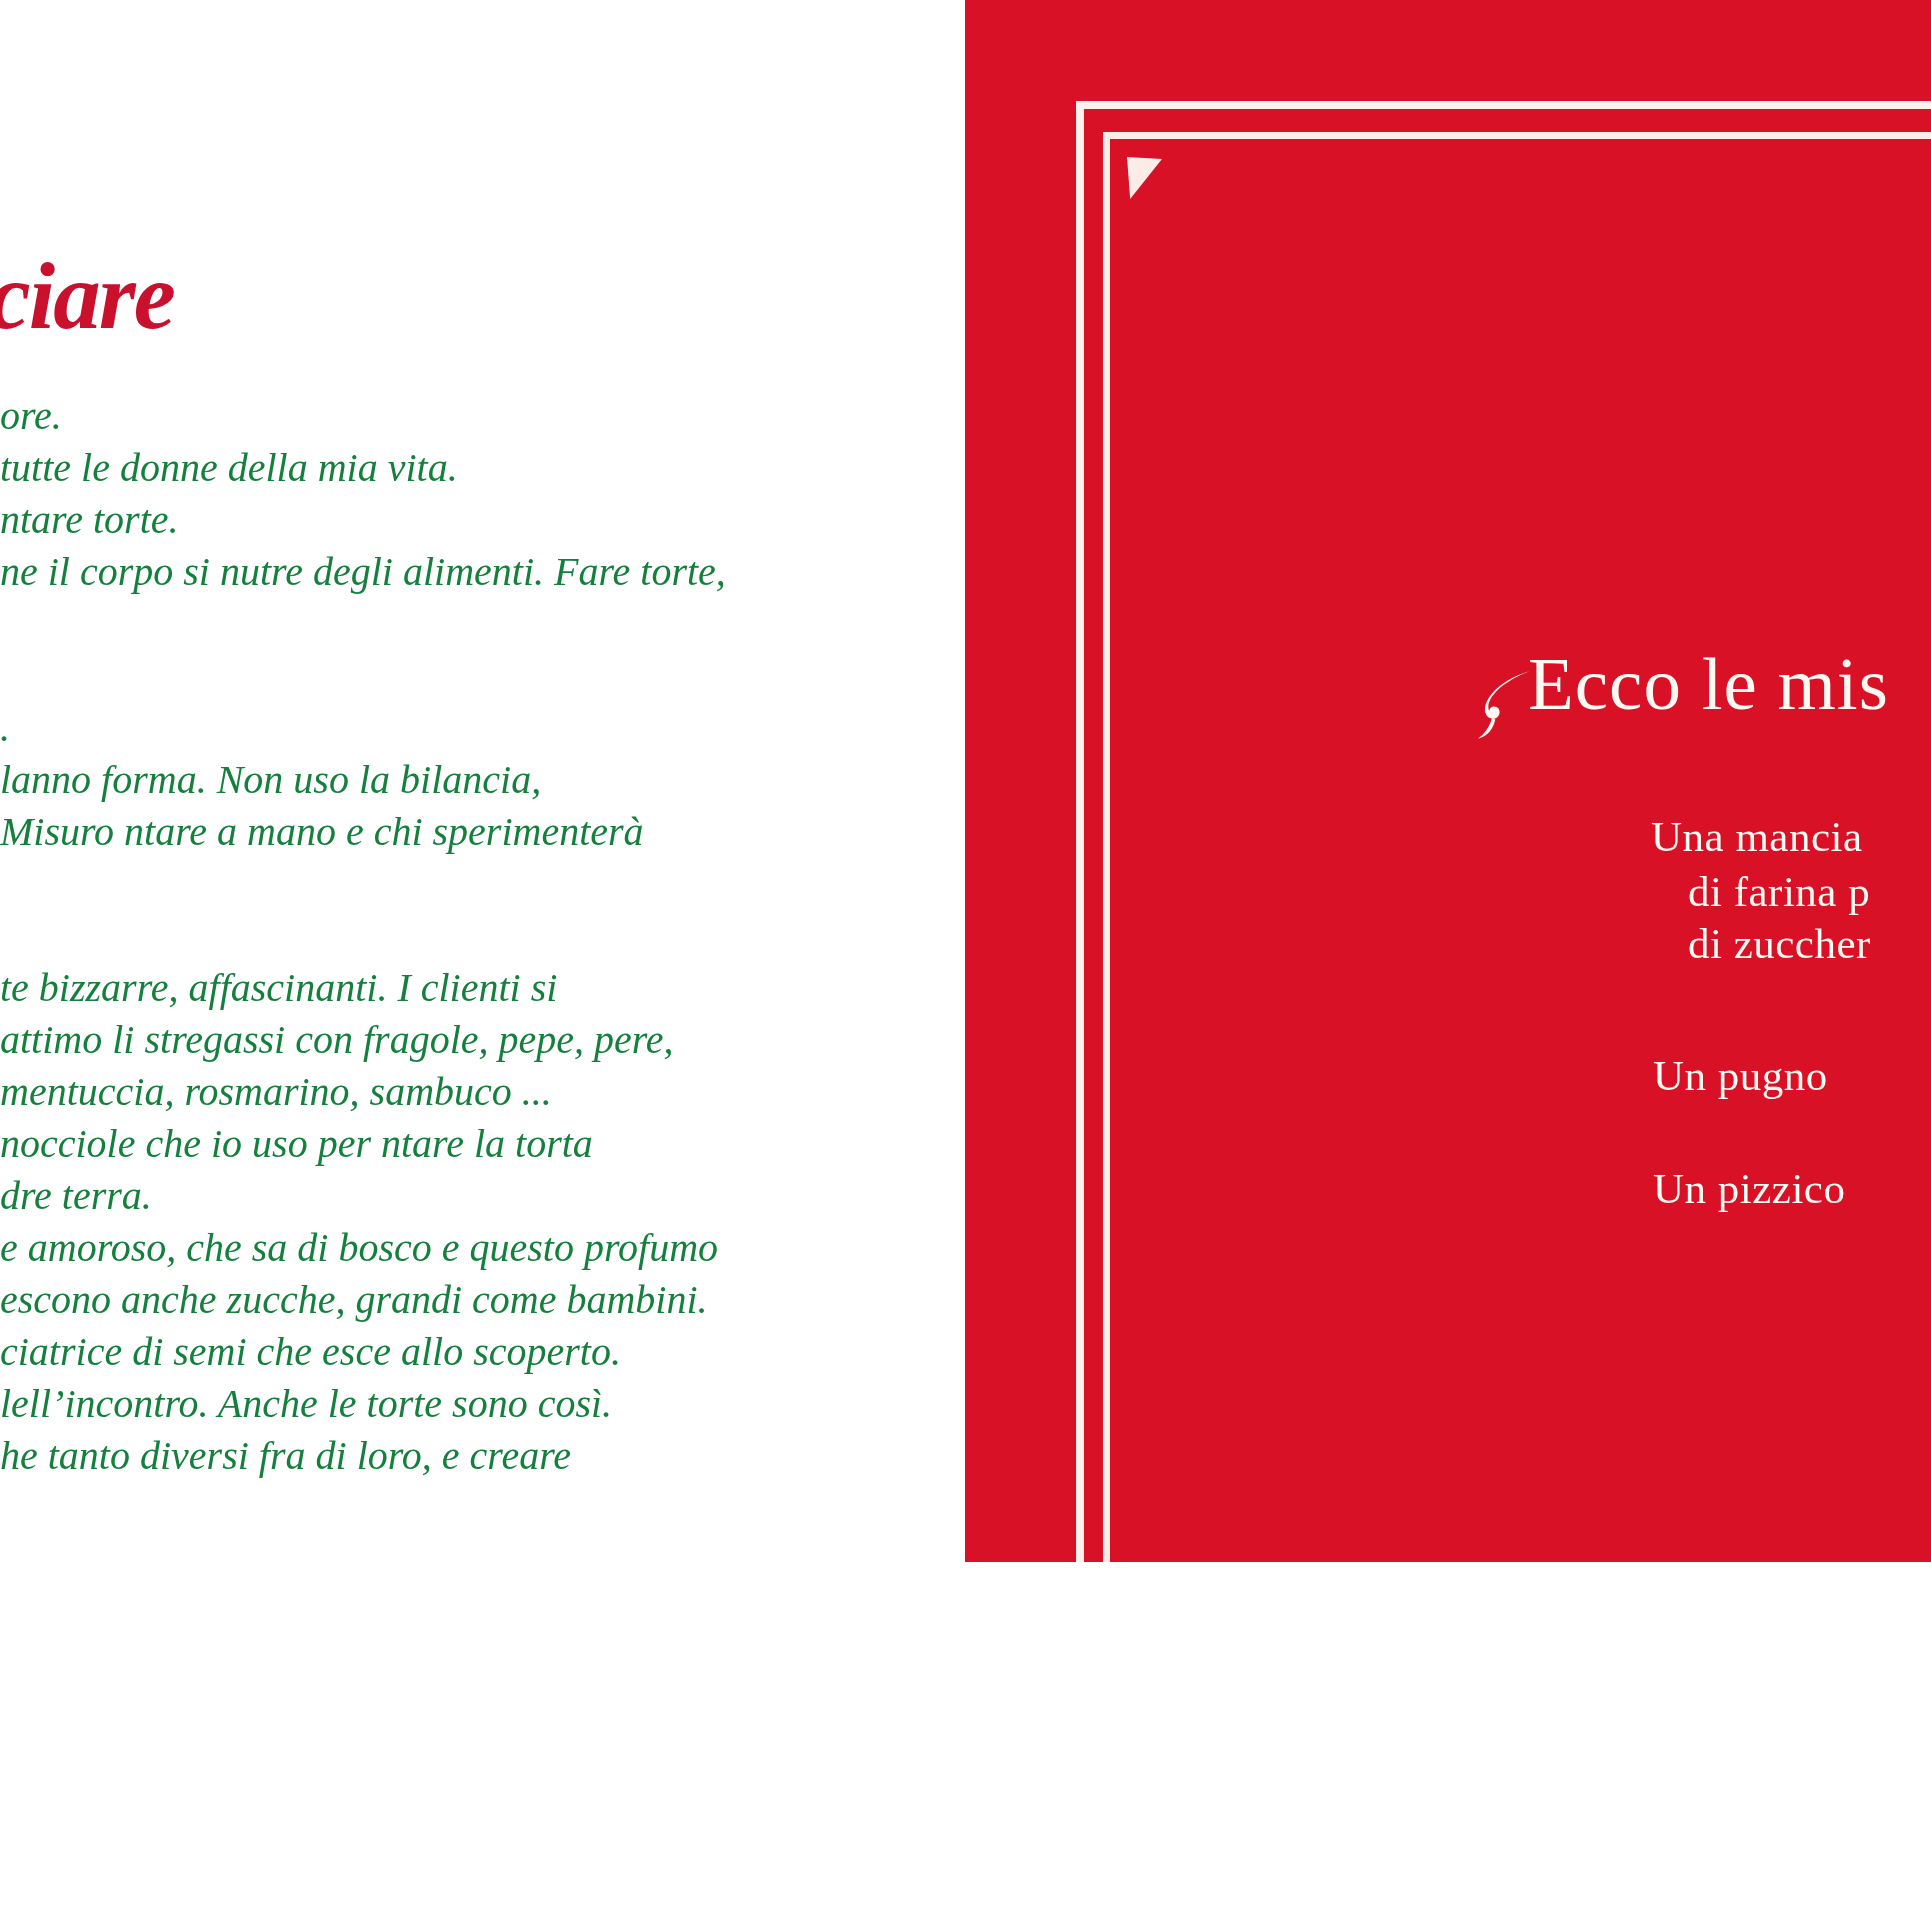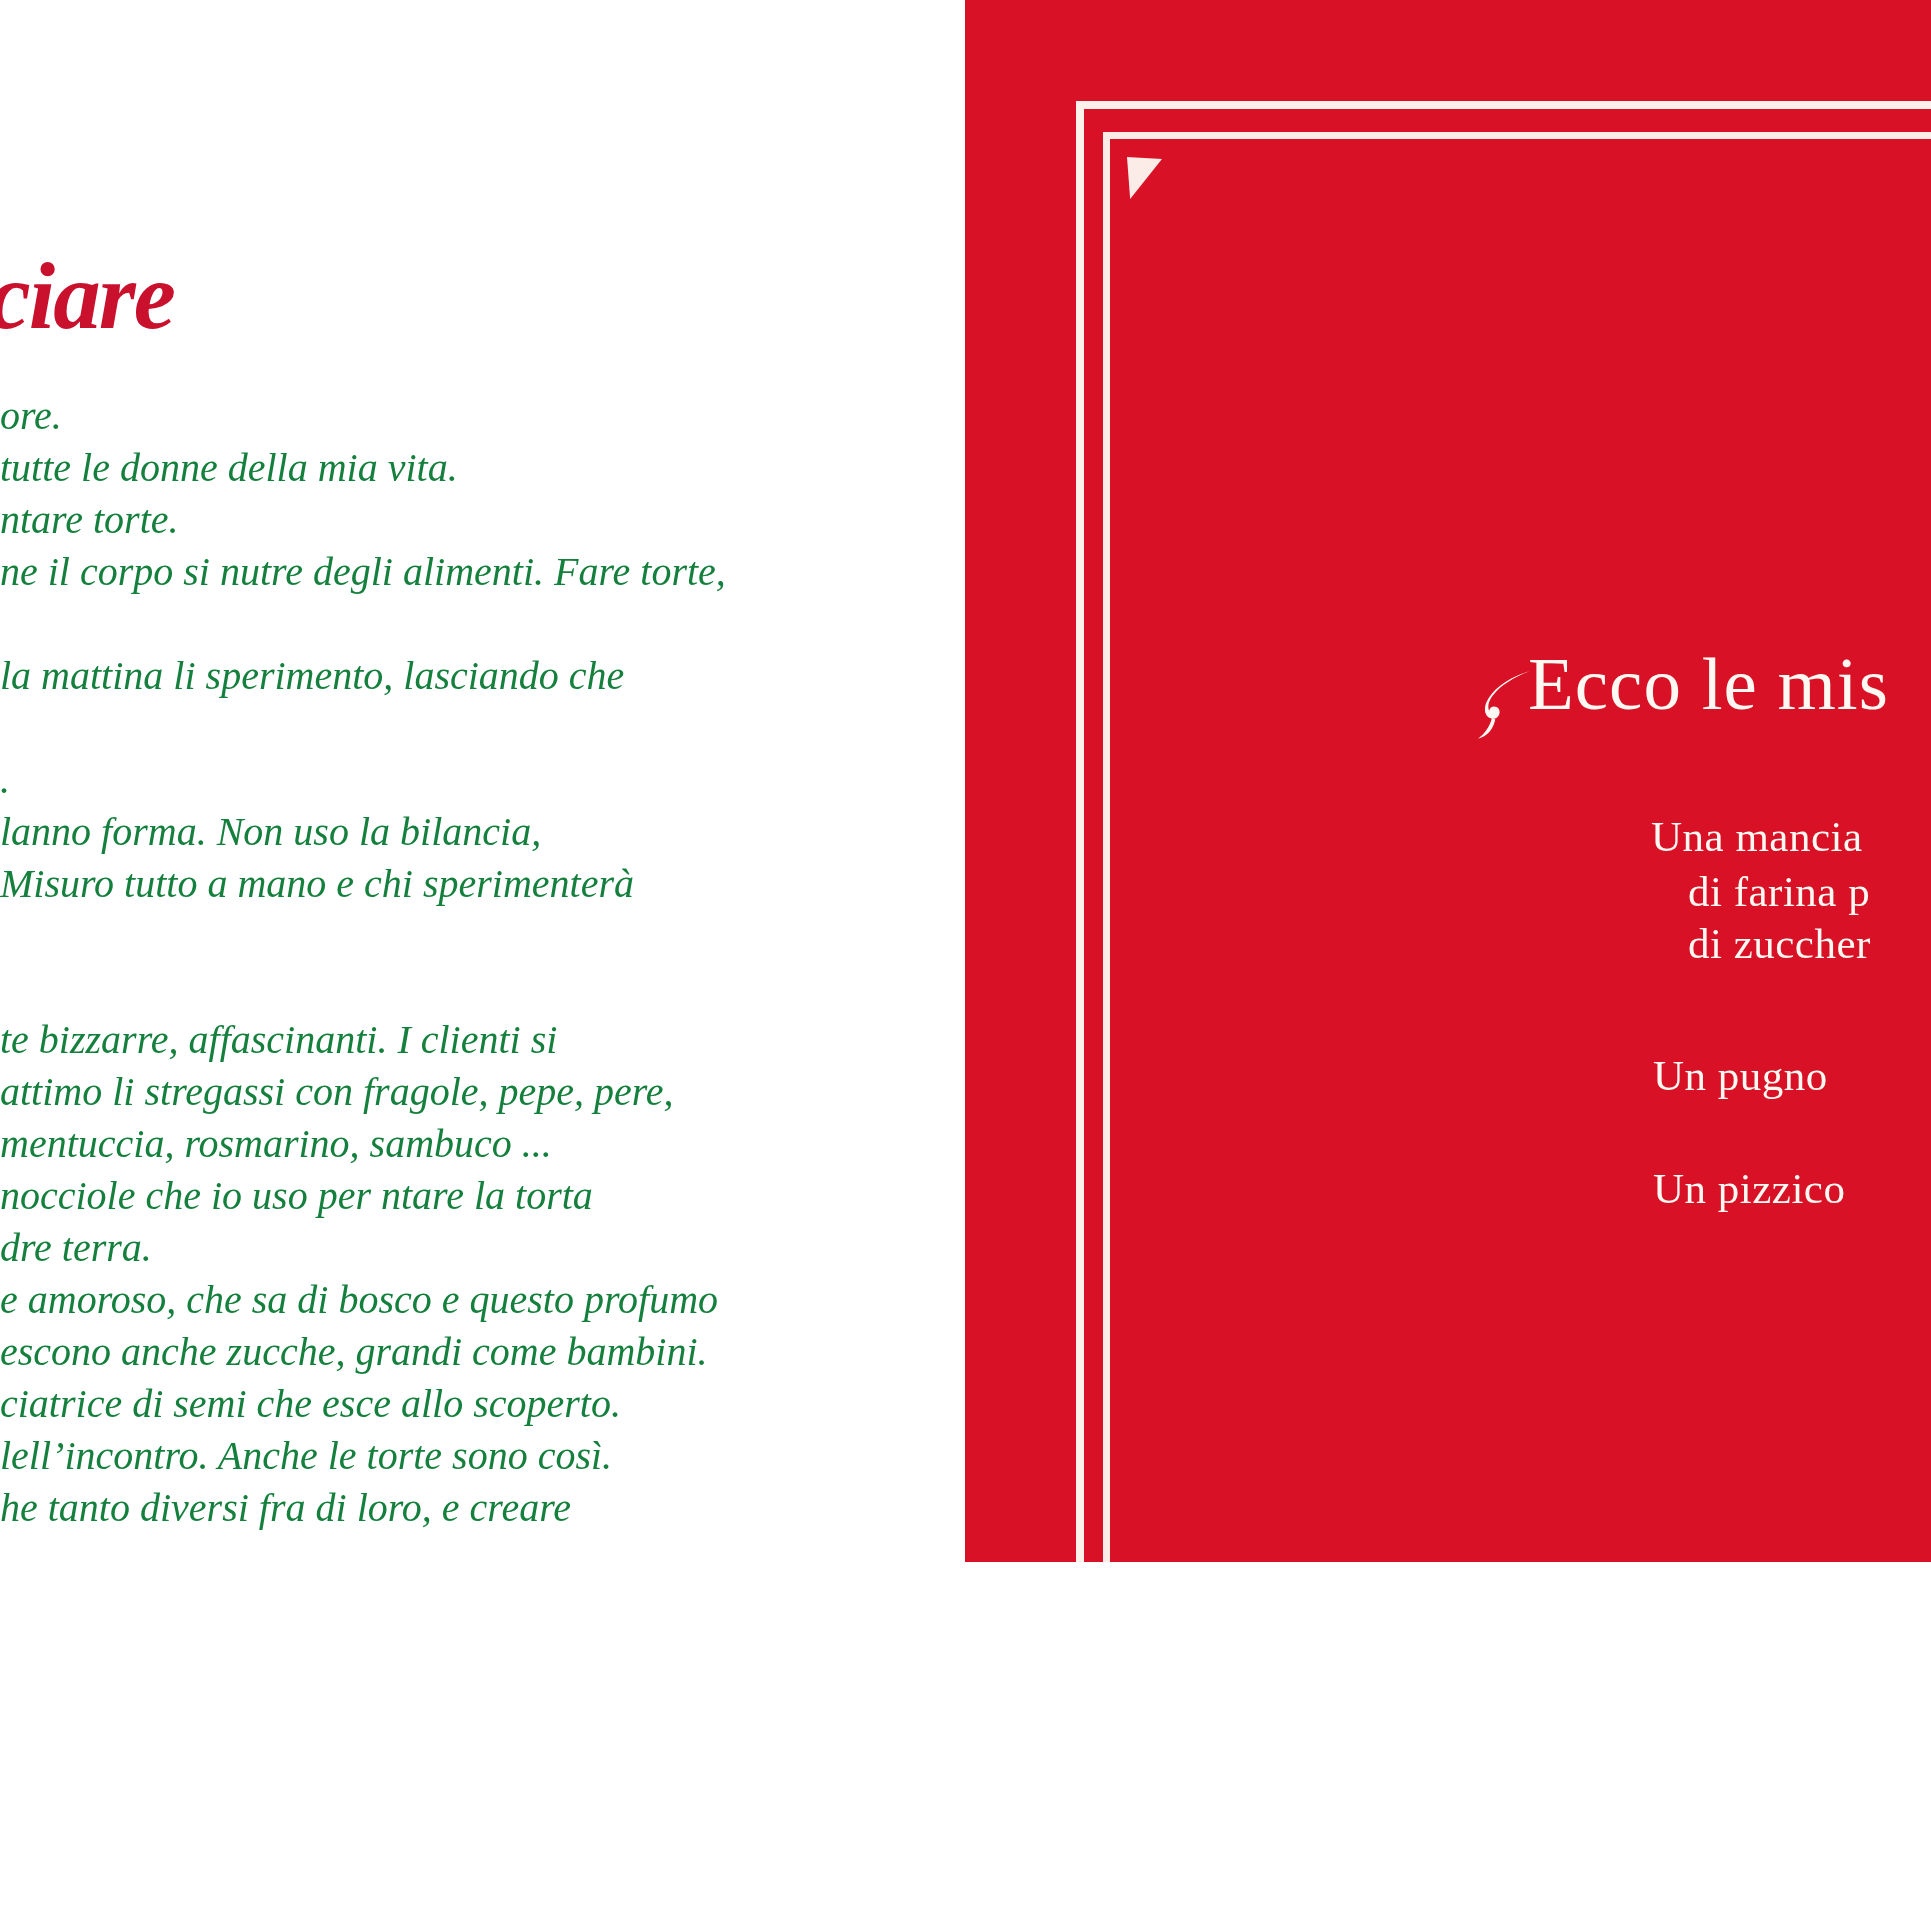--- a/index.html
+++ b/index.html
@@ -75,29 +75,28 @@
 
         <div class="body-line">tutte le donne della mia vita.</div>
 
 
         <div class="body-line">ntare torte.</div>
 
         <div class="body-line">ne il corpo si nutre degli alimenti. Fare torte,</div>
 
         <div class="body-line"></div>
 
-        <div class="body-line">la mattina li sperimento, lasciando che</div>
 
         <div class="body-line"></div>
 
         <div class="body-line">.</div>
 
         <div class="body-line">lanno forma. Non uso la bilancia,</div>
 
-        <div class="body-line">Misuro tutto a mano e chi sperimenterà</div>
+        <div class="body-line">Misuro ntare a mano e chi sperimenterà</div>
 
         <div class="body-line"></div>
 
         <div class="body-line"></div>
 
         <div class="body-line">te bizzarre, affascinanti. I clienti si</div>
 
         <div class="body-line">attimo li stregassi con fragole, pepe, pere,</div>
 
         <div class="body-line">mentuccia, rosmarino, sambuco ...</div>

